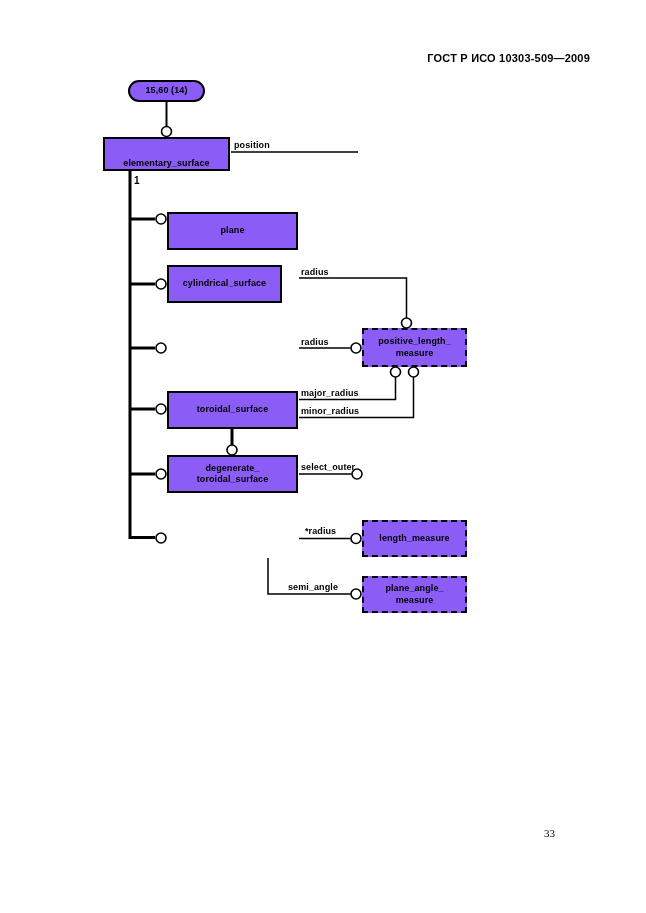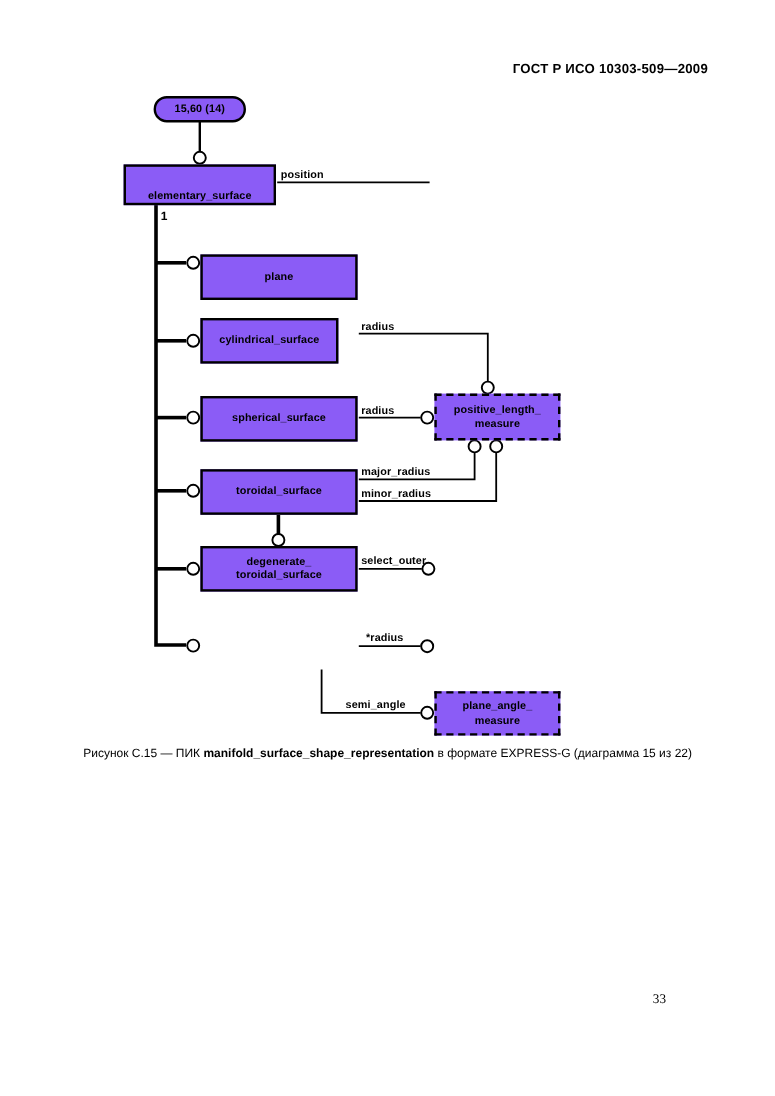--- a/index.html
+++ b/index.html
@@ -125,54 +125,51 @@
 
 
   <div class="node" style="left:167px; top:200px; width:131px; height:38px;margin-top:12px;">
     <span>plane</span>
   </div>
 
   <div class="node" style="left:167px; top:265px; width:115px; height:38px;">
     <span>cylindrical_surface</span>
   </div>
 
-  <div class="node" style="left:167px; top:330px; width:131px; height:38px;">
-    <span>spherical_surface</span>
-  </div>
 
   <div class="node dashed" style="left:362px; top:328px; width:105px; height:39px;">
     <span>positive_length_</span>
     <span>measure</span>
   </div>
 
   <div class="node" style="left:167px; top:391px; width:131px; height:38px;">
     <span>toroidal_surface</span>
   </div>
 
   <div class="node" style="left:167px; top:455px; width:131px; height:38px;">
     <span>degenerate_</span>
     <span>toroidal_surface</span>
   </div>
 
 
+  <div class="node dashed" style="left:362px; top:520px; width:105px; height:37px;">
+    <span>length_measure</span>
+  </div>
 
   <div class="node dashed" style="left:362px; top:576px; width:105px; height:37px;">
     <span>plane_angle_</span>
     <span>measure</span>
   </div>
 
   <div class="lbl" style="left:234px; top:140px;">position</div>
   <div class="lbl" style="left:134px; top:175px; font-size:10px;">1</div>
   <div class="lbl" style="left:301px; top:267px;">radius</div>
   <div class="lbl" style="left:301px; top:337px;">radius</div>
   <div class="lbl" style="left:301px; top:388px;">major_radius</div>
   <div class="lbl" style="left:301px; top:406px;">minor_radius</div>
   <div class="lbl" style="left:301px; top:462px;">select_outer</div>
   <div class="lbl" style="left:305px; top:526px;">*radius</div>
   <div class="lbl" style="left:288px; top:582px;">semi_angle</div>
 
-  <div class="caption">
-    <span>Рисунок С.15 — ПИК </span><b>manifold_surface_shape_representation</b><span> в формате EXPRESS-G (диаграмма 15 из 22)</span>
-  </div>
 
   <div class="page-number">33</div>
 
 </div>
 
 </body></html>

